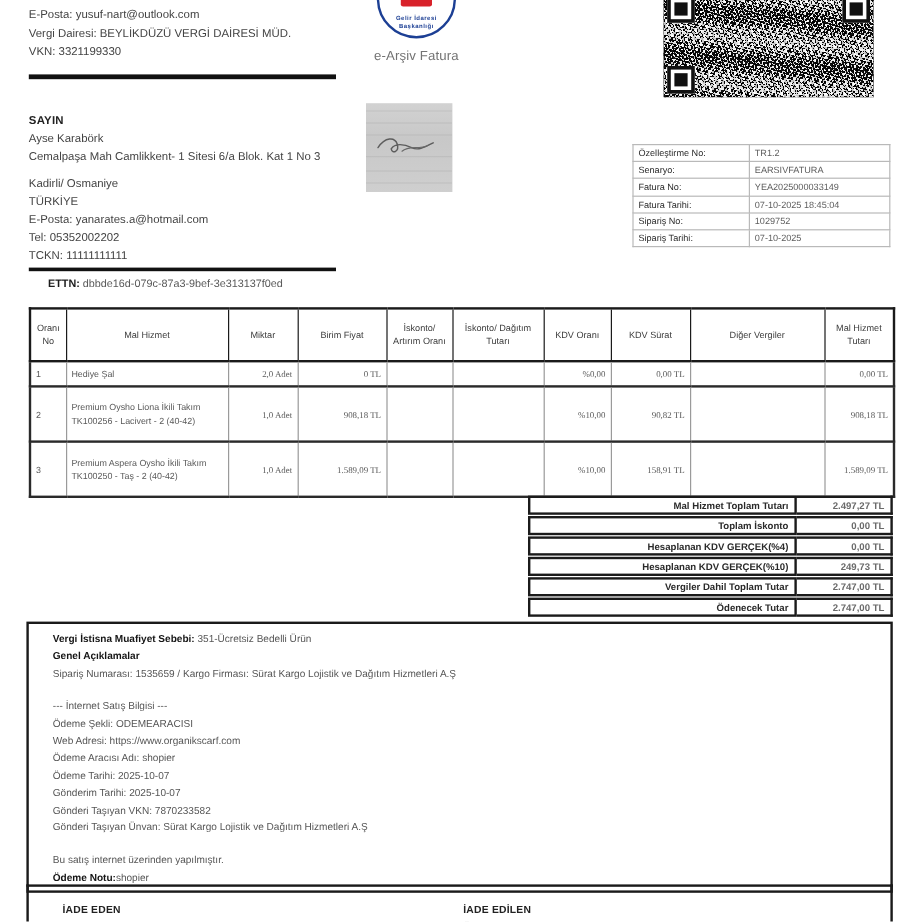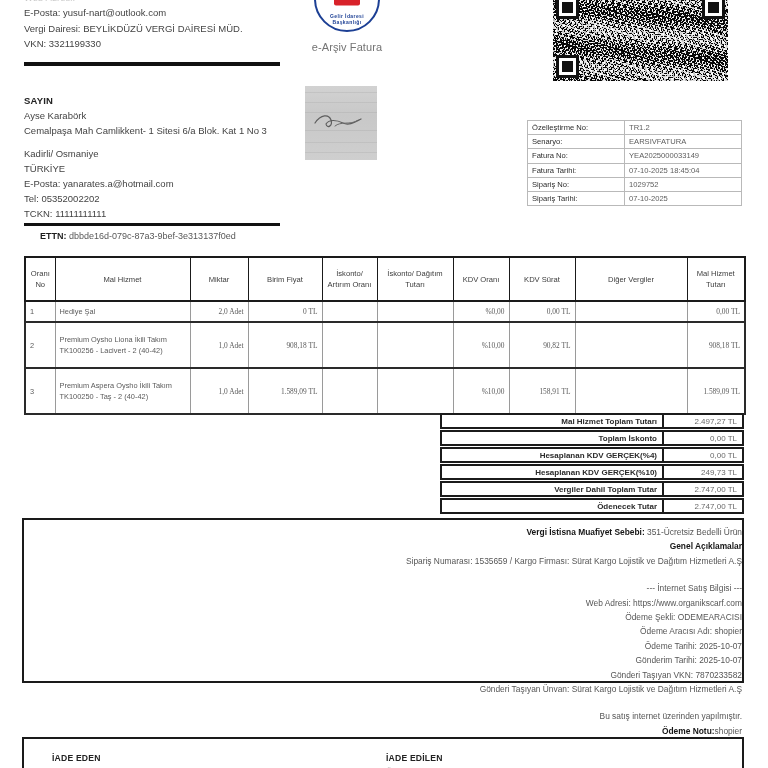--- a/index.html
+++ b/index.html
@@ -241,37 +241,36 @@
     text-align: right;
     font-weight: bold;
     color: #2a2a2a;
     width: 210px;
   }
   .totals td.val {
     border: 2px solid #1b1b1b;
     border-left: none;
     text-align: right;
     color: #6a6a6a;
-    font-weight: normal;
+    font-weight: bold;
   }
 
   
   .notes {
     position: absolute;
     left: 22px;
     top: 518px;
     width: 722px;
-    height: 165px;
+    height: 226px;
     border: 2px solid #1a1a1a;
     box-sizing: border-box;
     padding: 5px 0 0 20px;
     font-size: 8.4px;
     line-height: 14.4px;
     color: #565656;
-    text-align: right;
   }
   .notes b { color: #151515; font-weight: bold; }
   .notes .blank { height: 13px; }
 
   
   .footer {
     position: absolute;
     left: 22px;
     top: 737px;
     width: 722px;
@@ -485,22 +484,22 @@
   </table>
 
   <div class="notes">
     <div>
       <b>Vergi İstisna Muafiyet Sebebi:</b><span> 351-Ücretsiz Bedelli Ürün</span>
     </div>
     <div><b>Genel Açıklamalar</b></div>
     <div>Sipariş Numarası: 1535659 / Kargo Firması: Sürat Kargo Lojistik ve Dağıtım Hizmetleri A.Ş</div>
     <div class="blank"></div>
     <div>--- İnternet Satış Bilgisi ---</div>
+    <div>Ödeme Şekli: ODEMEARACISI</div>
     <div>Web Adresi: https://www.organikscarf.com</div>
-    <div>Ödeme Şekli: ODEMEARACISI</div>
     <div>Ödeme Aracısı Adı: shopier</div>
     <div>Ödeme Tarihi: 2025-10-07</div>
     <div>Gönderim Tarihi: 2025-10-07</div>
     <div>Gönderi Taşıyan VKN: 7870233582</div>
     <div>Gönderi Taşıyan Ünvan: Sürat Kargo Lojistik ve Dağıtım Hizmetleri A.Ş</div>
     <div class="blank"></div>
     <div>Bu satış internet üzerinden yapılmıştır.</div>
     <div>
       <b>Ödeme Notu:</b><span>shopier</span>
     </div>

